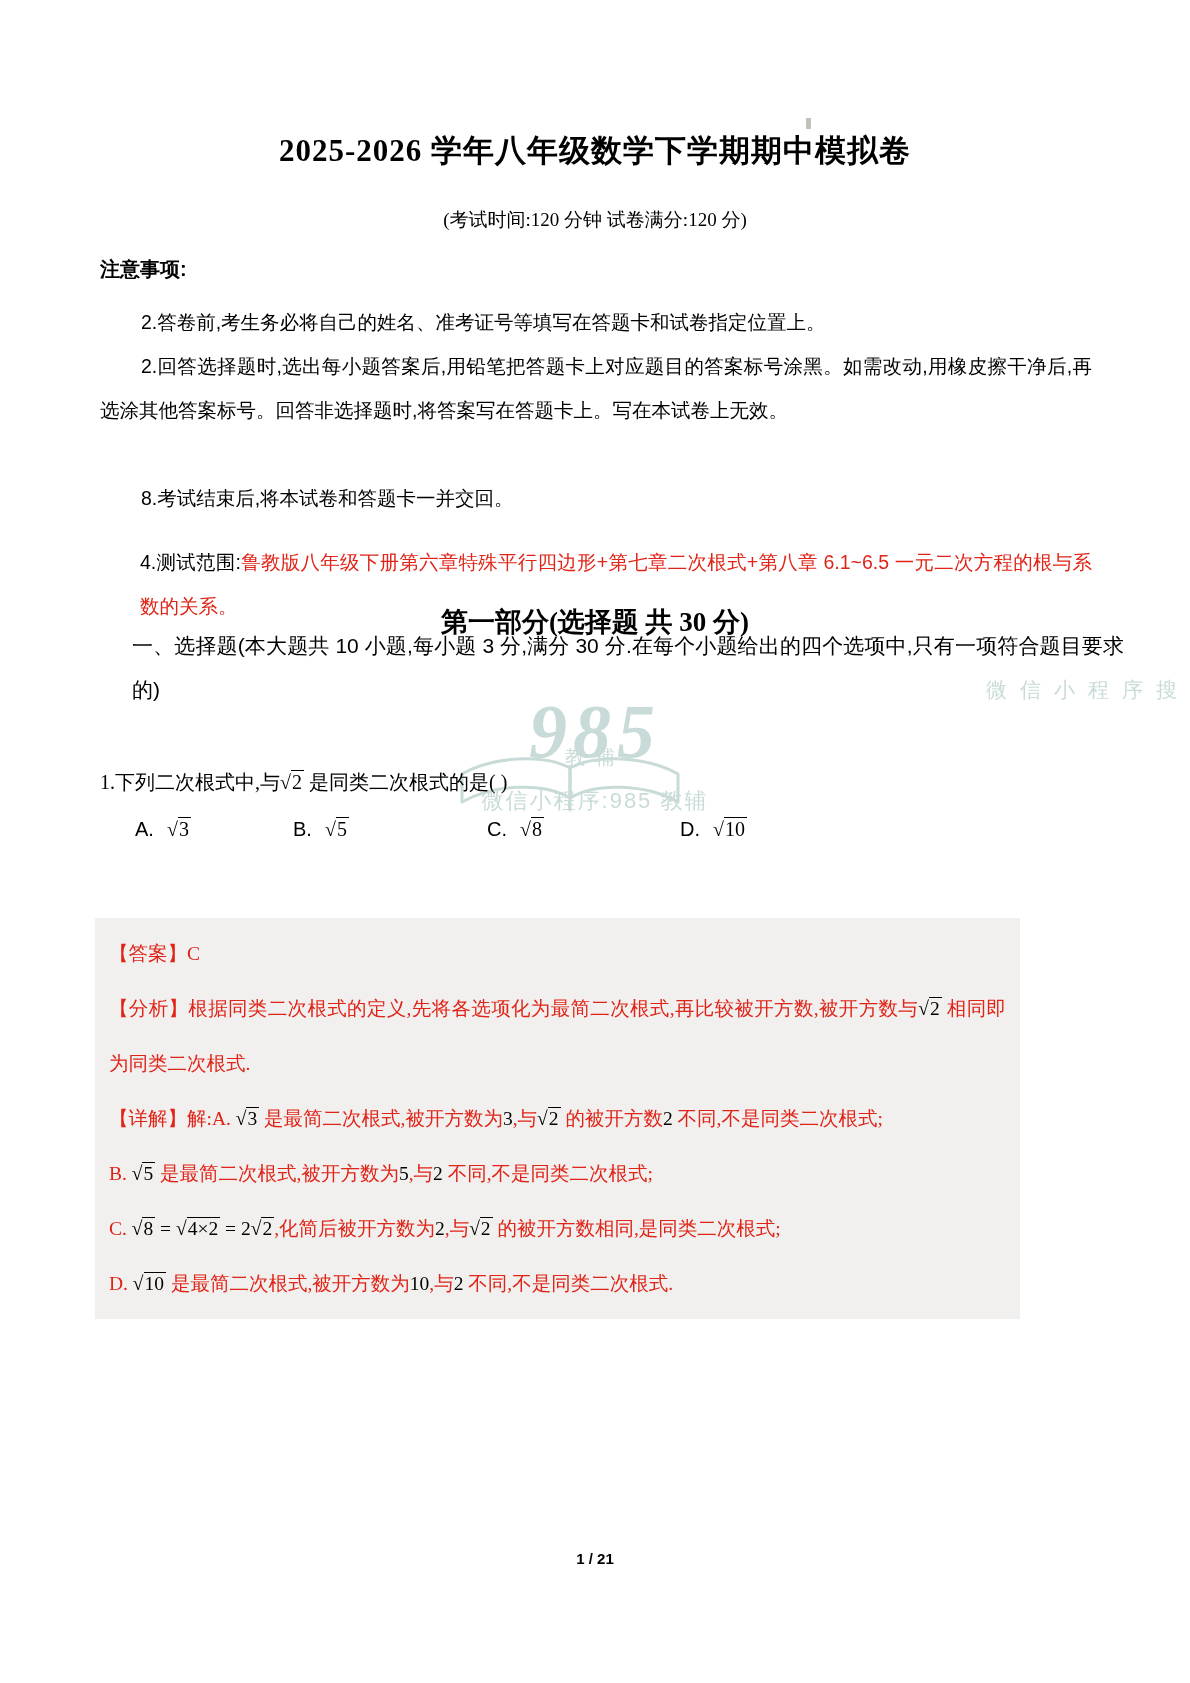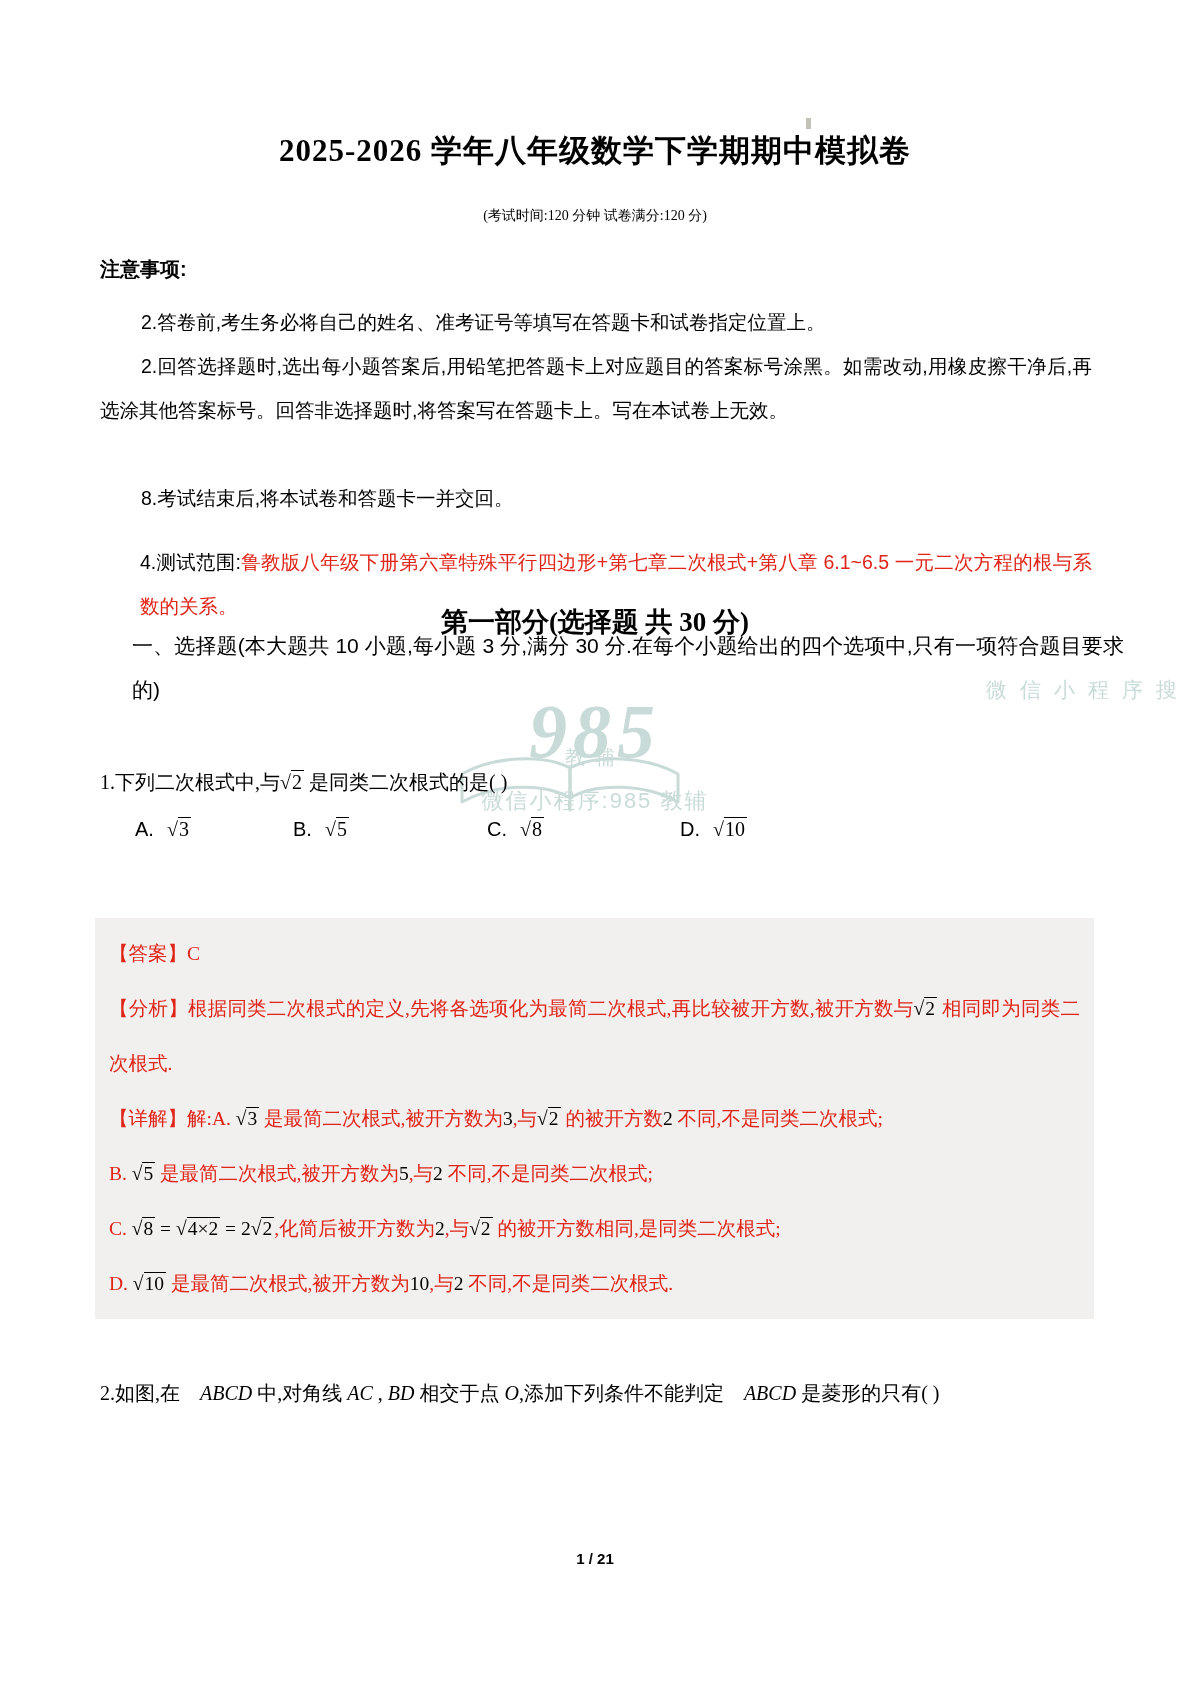--- a/index.html
+++ b/index.html
@@ -30,21 +30,21 @@
   .wm-book  { top: 752px; left: 452px; }
   .wm-line2 { top: 786px; left: 0; width: 100%; text-align: center; font-size: 22px; letter-spacing: 2px; font-family: "Liberation Sans", sans-serif; }
 
   .artifact { top: 118px; left: 806px; width: 5px; height: 11px; background: #b3b3a6; opacity: .8; }
 
   
   .blk { left: 100px; width: 992px; margin: 0; }
   .center-blk { left: 0; width: 1190px; text-align: center; margin: 0; }
 
   .title { top: 130px; font-size: 31px; font-weight: bold; letter-spacing: 1px; }
-  .subtitle { top: 207px; font-size: 14px; }
+  .subtitle { top: 207px; font-size: 19px; }
 
   .hei { font-family: "Liberation Sans", sans-serif; }
 
   .notices-heading { top: 256px; font-size: 20px; font-weight: bold; }
   .notice { font-size: 19.5px; line-height: 44px; text-align: justify; font-family: "Liberation Sans", sans-serif; }
   .n1 { top: 300px; text-indent: 2.1em; }
   .n2 { top: 344px; text-indent: 2.1em; }
   .n3 { top: 476px; text-indent: 2.1em; }
   .n4 { top: 520px; left: 140px; width: 952px; }
   .n4-red { color: var(--accent_red); }
@@ -60,21 +60,21 @@
   .options { top: 818px; left: 0; width: 1004px; height: 46px; }
   .opt { position: absolute; top: 0; font-size: 20px; }
   .opt-a { left: 135px; }
   .opt-b { left: 293px; }
   .opt-c { left: 487px; }
   .opt-d { left: 680px; }
   .opt .sqrt { margin-left: 13px; }
 
   
   .answer-box {
-    top: 918px; left: 95px; width: 999px;
+    top: 918px; left: 95px; width: 925px;
     background: var(--answer_bg);
     padding: 8px 14px;
     box-sizing: border-box;
     color: var(--accent_red);
   }
   .ans-line { font-size: 19.5px; line-height: 55px; text-align: justify; margin: 0; }
 
   
   .seg-num  { color: var(--ink); font-family: "Liberation Serif", serif; }
   .seg-math { color: var(--ink); font-family: "Liberation Serif", serif; font-style: italic; }
@@ -128,17 +128,16 @@
 
   <div class="answer-box">
     <div class="ans-line"><span>【答案】</span><span>C</span></div>
     <div class="ans-line"><span>【分析】根据同类二次根式的定义,先将各选项化为最简二次根式,再比较被开方数,被开方数与</span><span class="sqrt">√<span class="rad">2</span></span><span> 相同即为同类二次根式.</span></div>
     <div class="ans-line"><span>【详解】解:A. </span><span class="sqrt">√<span class="rad">3</span></span><span> 是最简二次根式,被开方数为</span><span class="seg-num">3</span><span>,与</span><span class="sqrt">√<span class="rad">2</span></span><span> 的被开方数</span><span class="seg-num">2</span><span> 不同,不是同类二次根式;</span></div>
     <div class="ans-line"><span>B. </span><span class="sqrt">√<span class="rad">5</span></span><span> 是最简二次根式,被开方数为</span><span class="seg-num">5</span><span>,与</span><span class="seg-num">2</span><span> 不同,不是同类二次根式;</span></div>
     <div class="ans-line"><span>C. </span><span class="sqrt">√<span class="rad">8</span></span><span class="seg-num"> = </span><span class="sqrt">√<span class="rad">4×2</span></span><span class="seg-num"> = 2</span><span class="sqrt">√<span class="rad">2</span></span><span>,化简后被开方数为</span><span class="seg-num">2</span><span>,与</span><span class="sqrt">√<span class="rad">2</span></span><span> 的被开方数相同,是同类二次根式;</span></div>
     <div class="ans-line"><span>D. </span><span class="sqrt">√<span class="rad">10</span></span><span> 是最简二次根式,被开方数为</span><span class="seg-num">10</span><span>,与</span><span class="seg-num">2</span><span> 不同,不是同类二次根式.</span></div>
   </div>
 
-  <p class="q q2 blk"><span>2.如图,在　</span><span class="seg-math">ABCD</span><span> 中,对角线 </span><span class="seg-math">AC</span><span> , </span><span class="seg-math">BD</span><span> 相交于点 </span><span class="seg-math">O</span><span>,添加下列条件不能判定　</span><span class="seg-math">ABCD</span><span> 是菱形的只有(  )</span></p>
 
   <div class="footer center-blk">1 / 21</div>
 
 </div>
 
 </body></html>

